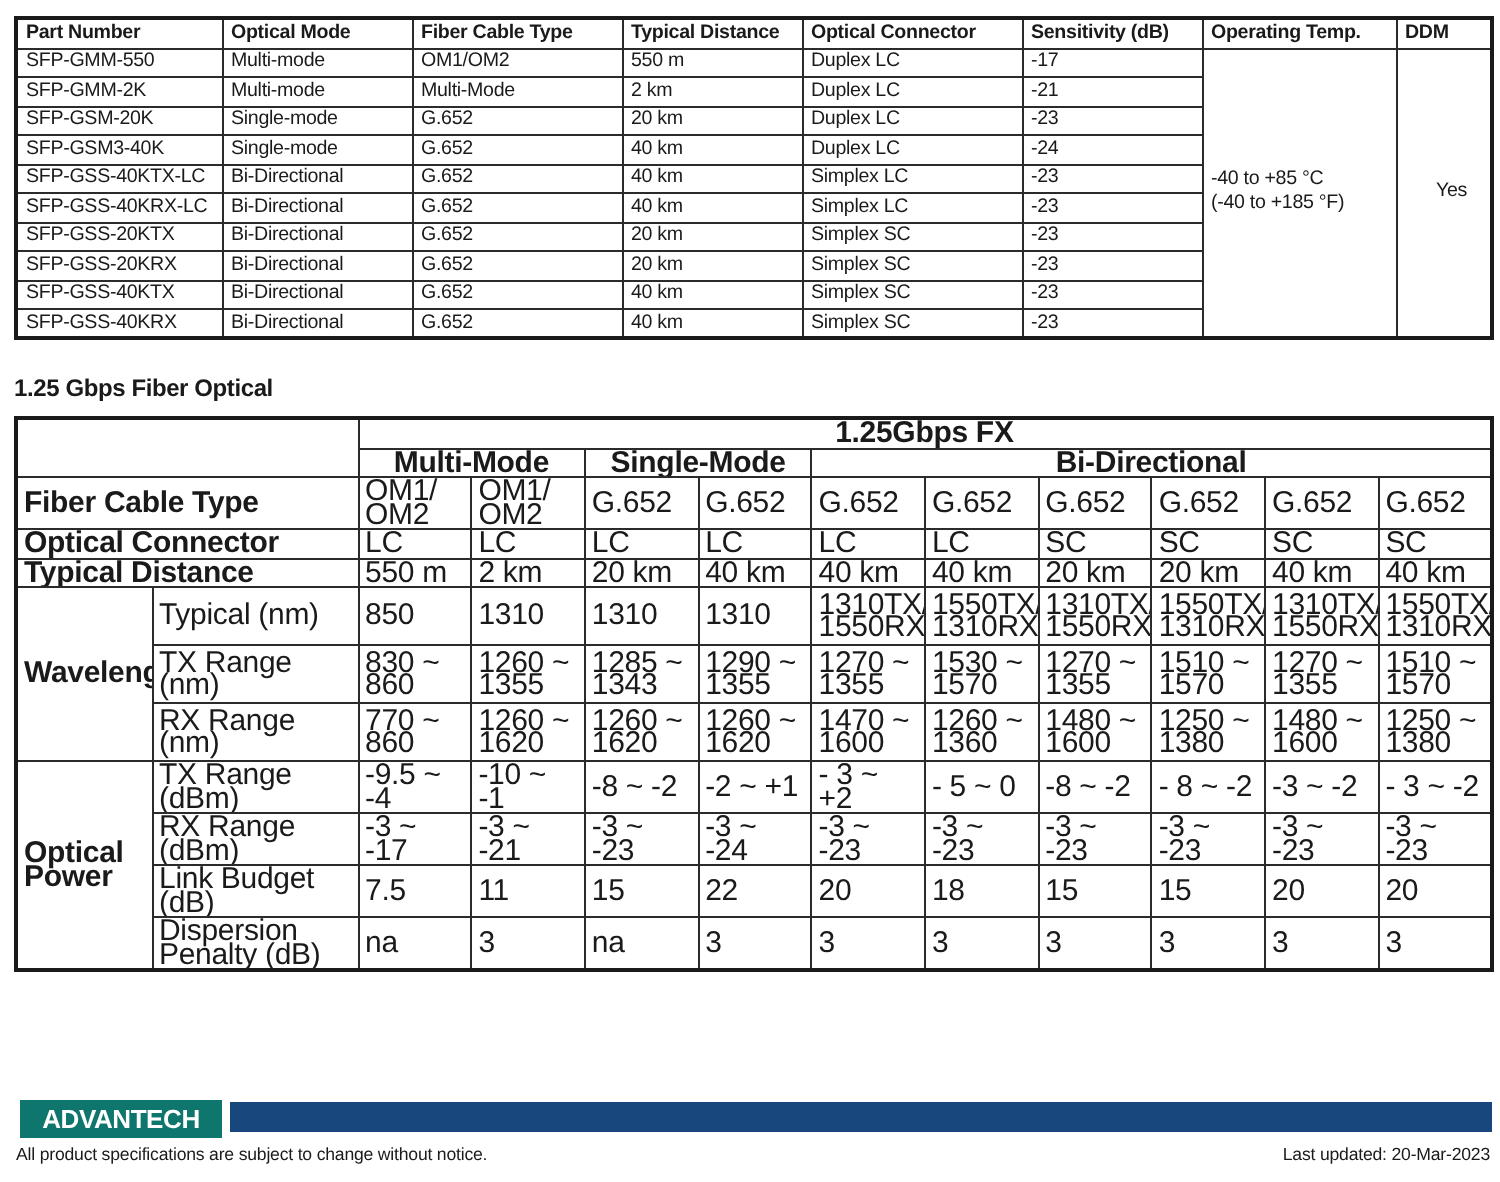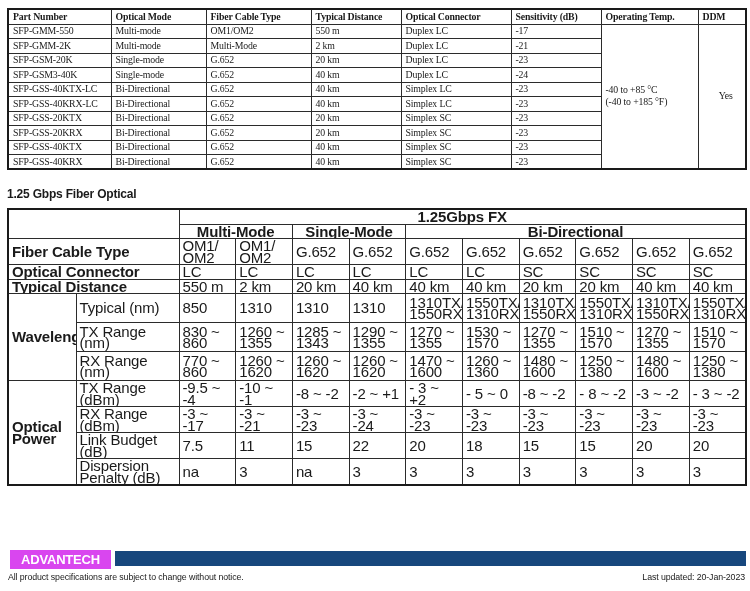--- a/index.html
+++ b/index.html
@@ -9,21 +9,21 @@
     background: #ffffff;
     color: #1a1a1a;
     font-family: "Liberation Sans", "DejaVu Sans", sans-serif;
     letter-spacing: -0.15px;
     overflow: hidden;
   }
   .page { padding: 8px 5px 0 7px; }
 
   
   table { border-collapse: collapse; table-layout: fixed; }
-  .t1 { width: 738px; font-size: 9.8px; border: 2px solid #1a1a1a; font-family: Liberation Serif, serif; }
+  .t1 { width: 738px; font-size: 9.8px; border: 2px solid #1a1a1a; }
   .t1 th, .t1 td {
     border: 1px solid #2b2b2b;
     padding: 0 4px;
     height: 14.5px;
     line-height: 12px;
     text-align: left;
     font-weight: normal;
     white-space: nowrap;
     overflow: hidden;
   }
@@ -372,16 +372,16 @@
           <td class="val">3</td>
           <td class="val">3</td>
           <td class="val">3</td>
           <td class="val">3</td>
         </tr>
       </tbody>
   </table>
 
 </div>
 
-<div class="logo-box" style="background: #d946ef;">ADVANTECH</div>
+<div class="logo-box" style="background: #0f766e;">ADVANTECH</div>
 <div class="footer-bar" style="background: rgb(23, 71, 125);"></div>
 <div class="disclaimer">All product specifications are subject to change without notice.</div>
-<div class="last-updated">Last updated: 20-Jan-2023</div>
+<div class="last-updated">Last updated: 20-Mar-2023</div>
 
 </body></html>

